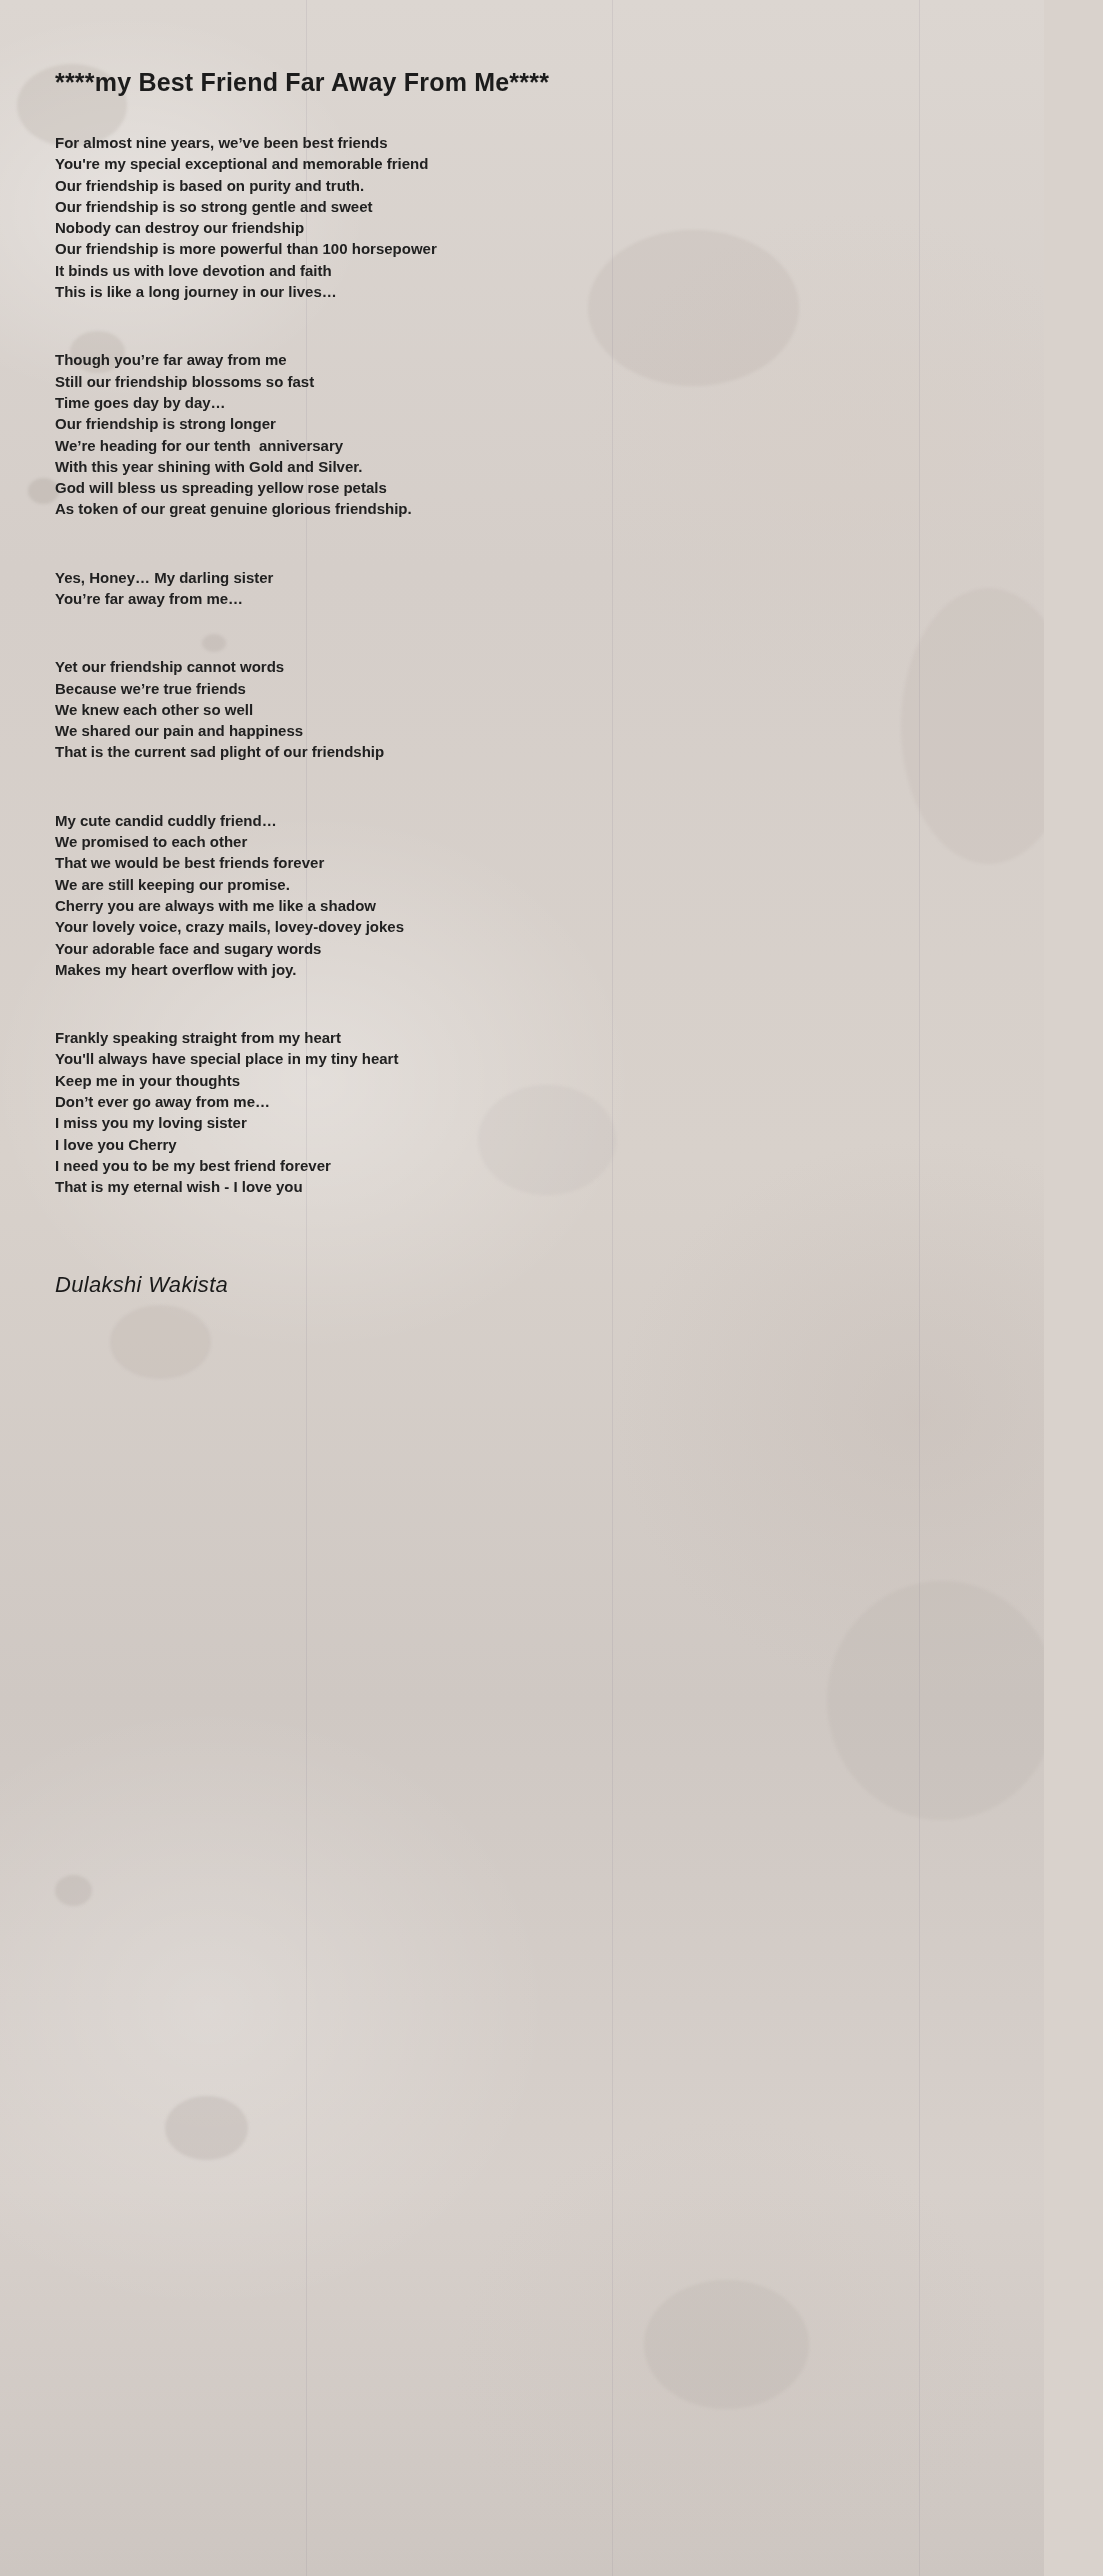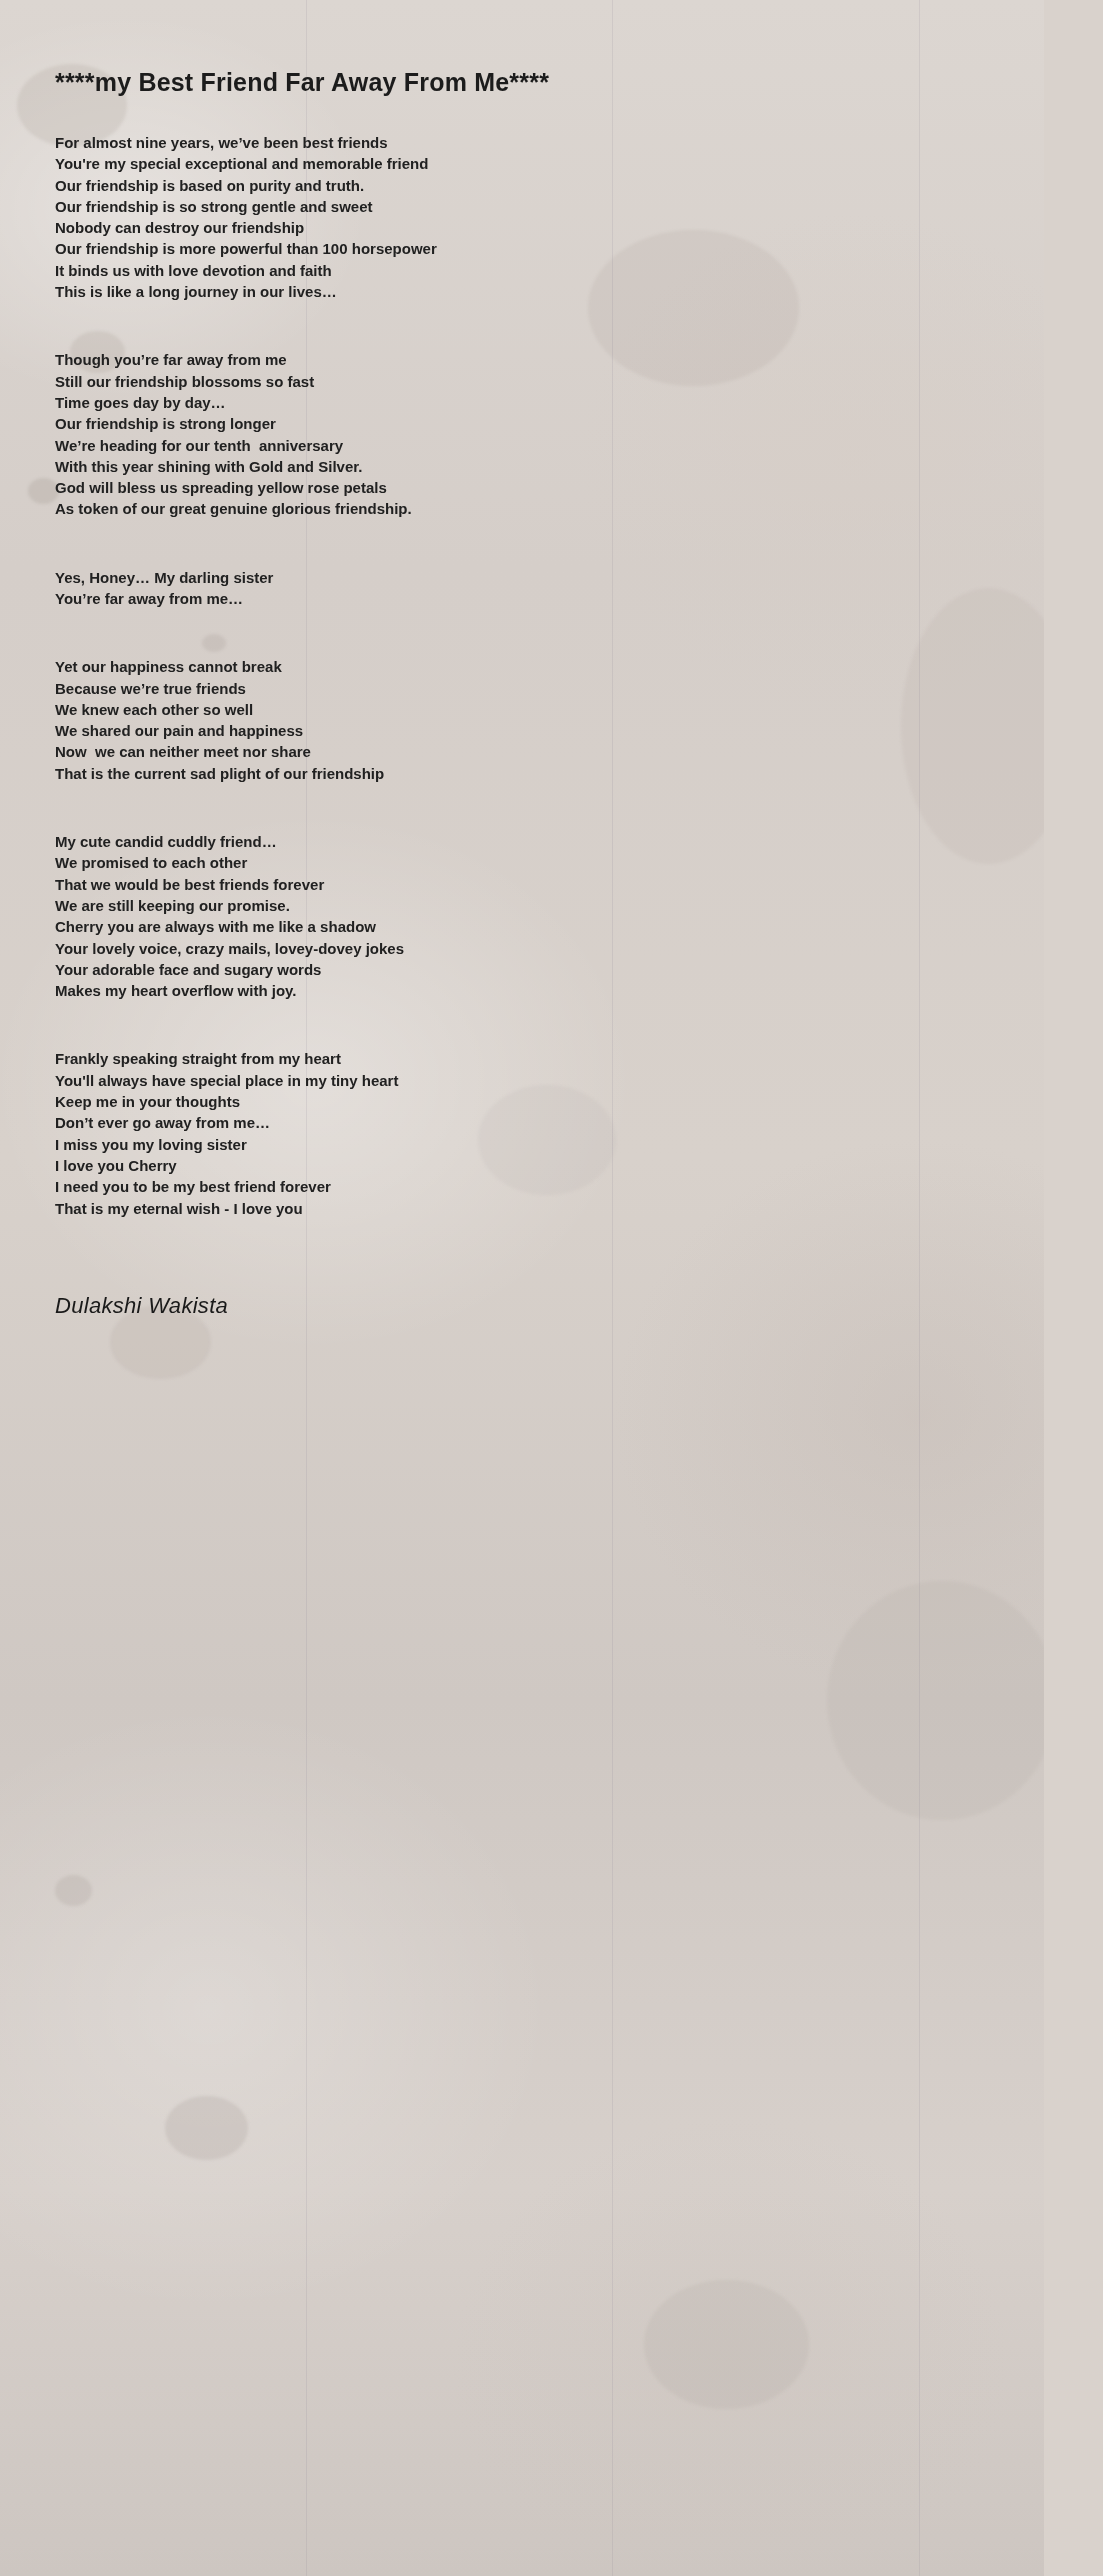--- a/index.html
+++ b/index.html
@@ -138,25 +138,24 @@
           <div class="line">We’re heading for our tenth  anniversary</div>
           <div class="line">With this year shining with Gold and Silver.</div>
           <div class="line">God will bless us spreading yellow rose petals</div>
           <div class="line">As token of our great genuine glorious friendship.</div>
         </div>
         <div class="stanza">
           <div class="line">Yes, Honey… My darling sister</div>
           <div class="line">You’re far away from me…</div>
         </div>
         <div class="stanza">
-          <div class="line">Yet our happiness cannot break</div>
+          <div class="line">Yet our friendship cannot words</div>
           <div class="line">Because we’re true friends</div>
           <div class="line">We knew each other so well</div>
           <div class="line">We shared our pain and happiness</div>
-          <div class="line">Now  we can neither meet nor share</div>
           <div class="line">That is the current sad plight of our friendship</div>
         </div>
         <div class="stanza">
           <div class="line">My cute candid cuddly friend…</div>
           <div class="line">We promised to each other</div>
           <div class="line">That we would be best friends forever</div>
           <div class="line">We are still keeping our promise.</div>
           <div class="line">Cherry you are always with me like a shadow</div>
           <div class="line">Your lovely voice, crazy mails, lovey-dovey jokes</div>
           <div class="line">Your adorable face and sugary words</div>

